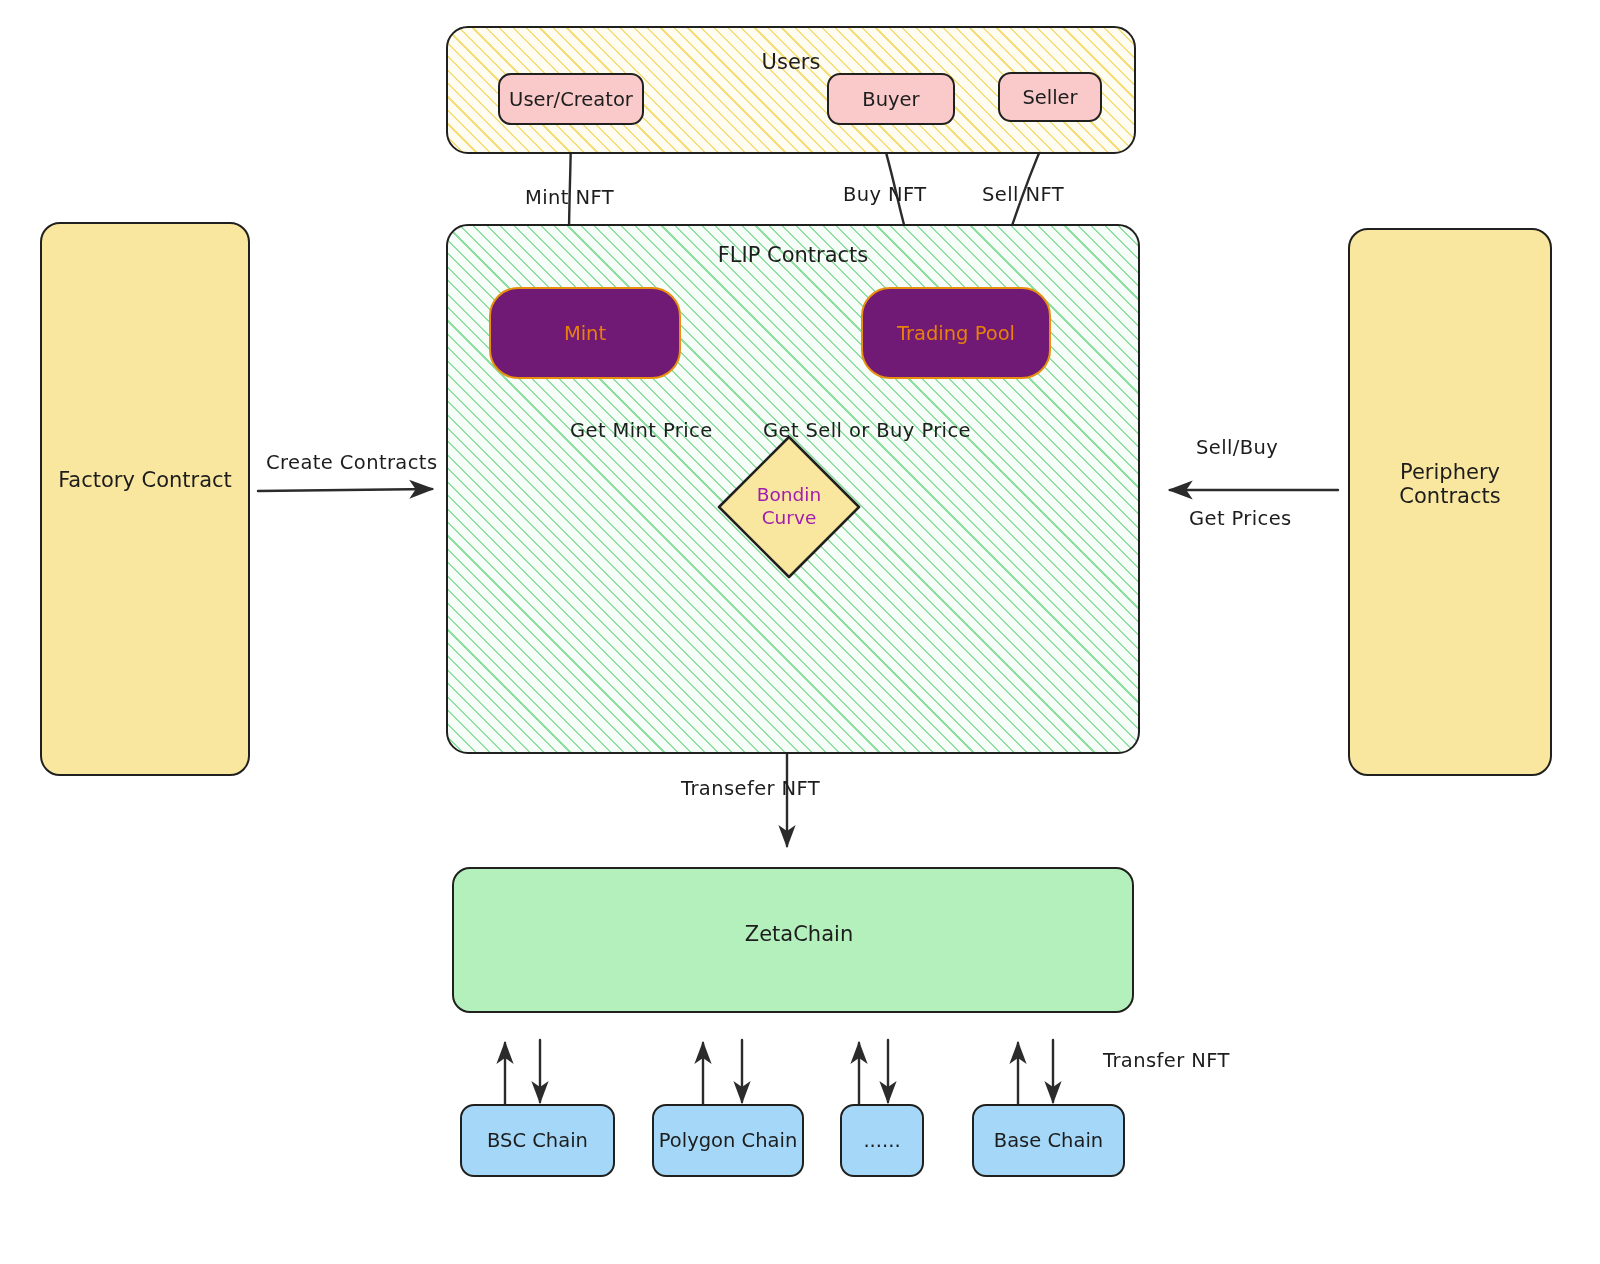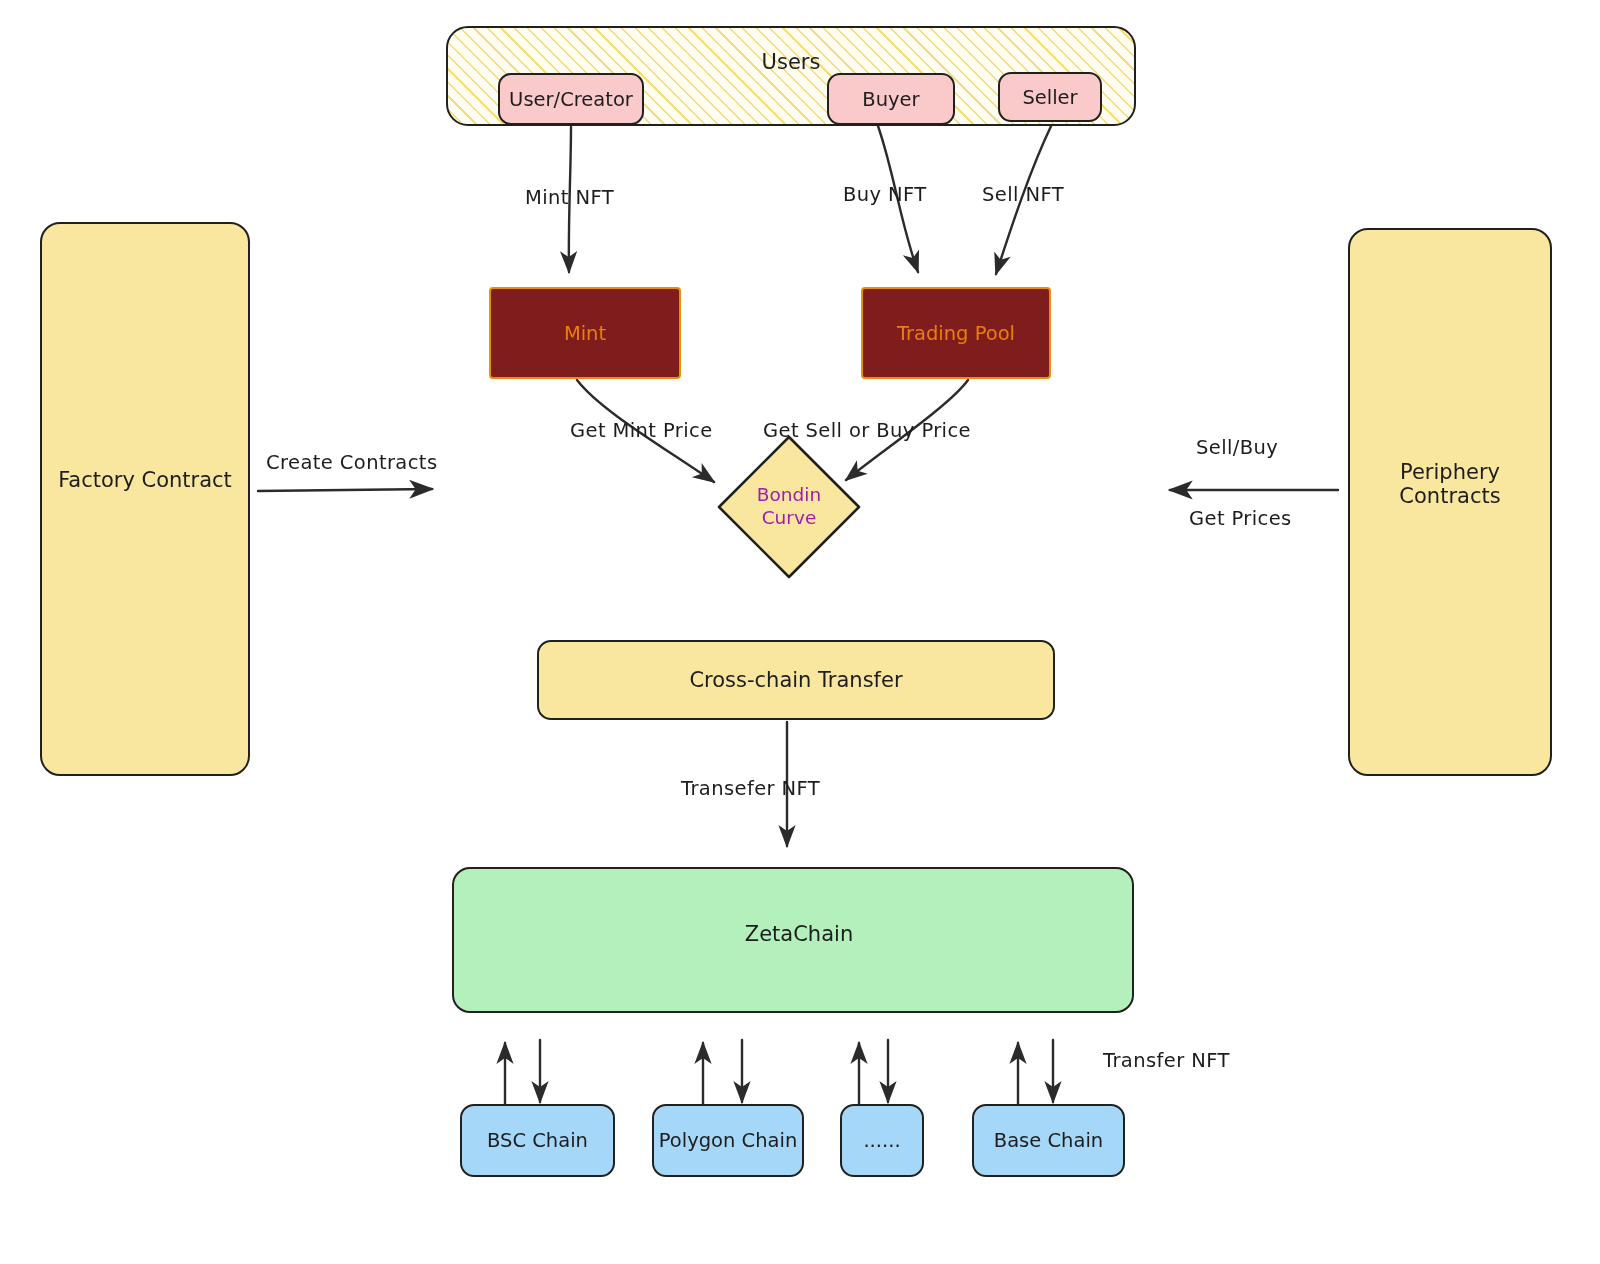--- a/index.html
+++ b/index.html
@@ -55,25 +55,25 @@
     align-items: center;
     justify-content: center;
     text-align: center;
     border: 2.5px solid #20201f;
     border-radius: 14px;
     color: #1d1d1d;
   }
   .box.pink   { background: #facacb; border-radius: 13px; }
   .box.yellow { background: #fae79f; }
   .box.yellow-orange {
-    background: #7f1d1d;
+    background: #701a75;
     border-color: #e8900d;
     color: #e8800b;
     border-width: 2.2px;
-    border-radius: 4px;
+    border-radius: 29px;
   }
   .box.green  { background: #b4f0bc; border-radius: 18px; padding-left: 12px; }
   .box.blue   { background: #a5d8f8; border-radius: 14px; }
   .box.tall   { border-radius: 20px; }
 
   
   .diamond-wrap { position: absolute; }
   .diamond-label {
     position: absolute;
     left: 0; top: 0;
@@ -142,55 +142,55 @@
       <path d="M540,1040 L540,1102" marker-end="url(#ah)"></path>
       <path d="M703,1105 L703,1043" marker-end="url(#ah)"></path>
       <path d="M742,1040 L742,1102" marker-end="url(#ah)"></path>
       <path d="M859,1105 L859,1043" marker-end="url(#ah)"></path>
       <path d="M888,1040 L888,1102" marker-end="url(#ah)"></path>
       <path d="M1018,1105 L1018,1043" marker-end="url(#ah)"></path>
       <path d="M1053,1040 L1053,1102" marker-end="url(#ah)"></path>
     </g>
   </svg>
 
-  <div class="group users" style="left:446px; top:26px; width:690px; height:100px;">
+  <div class="group users" style="left:446px; top:26px; width:690px; height:128px;">
     <div class="group-title fs28" style="top:22px;">Users</div>
   </div>
 
   <div class="box pink fs24" style="left:498px; top:73px; width:146px; height:52px;">
     <span>User/Creator</span>
   </div>
   <div class="box pink fs24" style="left:827px; top:73px; width:128px; height:52px;">
     <span>Buyer</span>
   </div>
   <div class="box pink fs24" style="left:998px; top:72px; width:104px; height:50px;">
     <span>Seller</span>
   </div>
 
+  <div class="group flip" style="left:446px; top:224px; width:694px; height:530px;">
+    <div class="group-title fs28" style="top:17px;">FLIP Contracts</div>
+  </div>
 
   <div class="box yellow-orange fs24" style="left:489px; top:287px; width:192px; height:92px;">
     <span>Mint</span>
   </div>
   <div class="box yellow-orange fs24" style="left:861px; top:287px; width:190px; height:92px;">
     <span>Trading Pool</span>
   </div>
 
   <div class="diamond-wrap" style="left:716px; top:434px; width:146px; height:146px;">
     <svg width="146" height="146" viewBox="0 0 146 146">
       <path d="M73,3 L143,73 L73,143 L3,73 Z" fill="#fae79f" stroke="#20201f" stroke-width="2.6" stroke-linejoin="round"></path>
     </svg>
     <div class="diamond-label fs22">
       <span>Bondin</span>
       <span>Curve</span>
     </div>
   </div>
 
-  <div class="box yellow fs28" style="left:537px; top:640px; width:518px; height:80px;">
-    <span>Cross-chain Transfer</span>
-  </div>
 
   <div class="box yellow tall fs28" style="left:40px; top:222px; width:210px; height:554px;">
     <span style="margin-top:-38px;">Factory Contract</span>
   </div>
   <div class="box yellow tall fs28" style="left:1348px; top:228px; width:204px; height:548px;">
     <span style="margin-top:-36px;">Periphery Contracts</span>
   </div>
 
   <div class="box green fs28" style="left:452px; top:867px; width:682px; height:146px;">
     <span style="margin-top:-12px;">ZetaChain</span>

